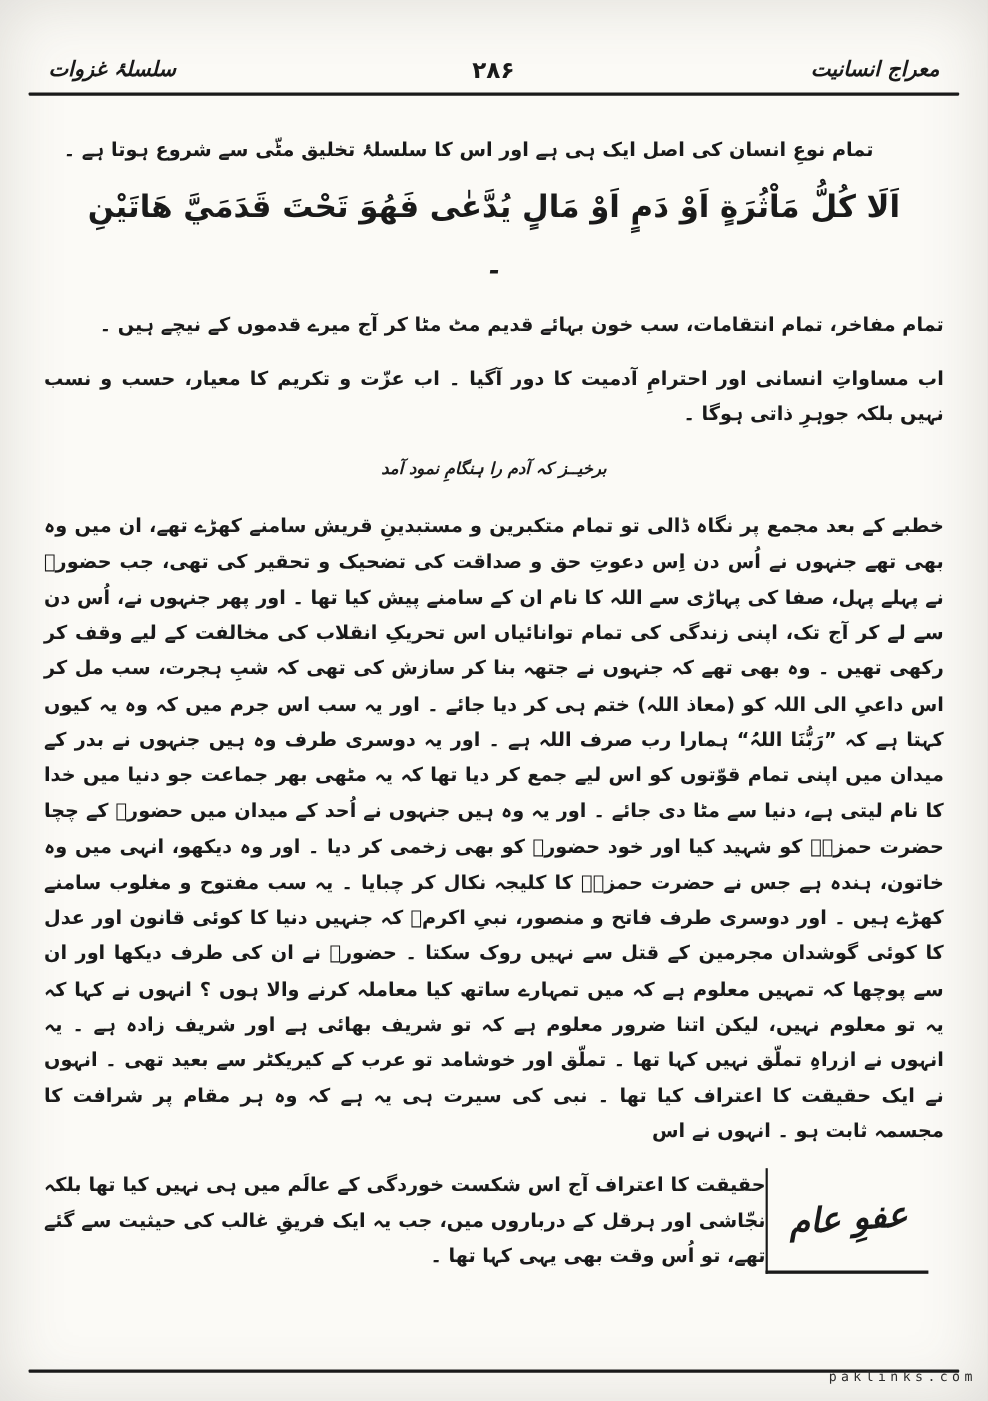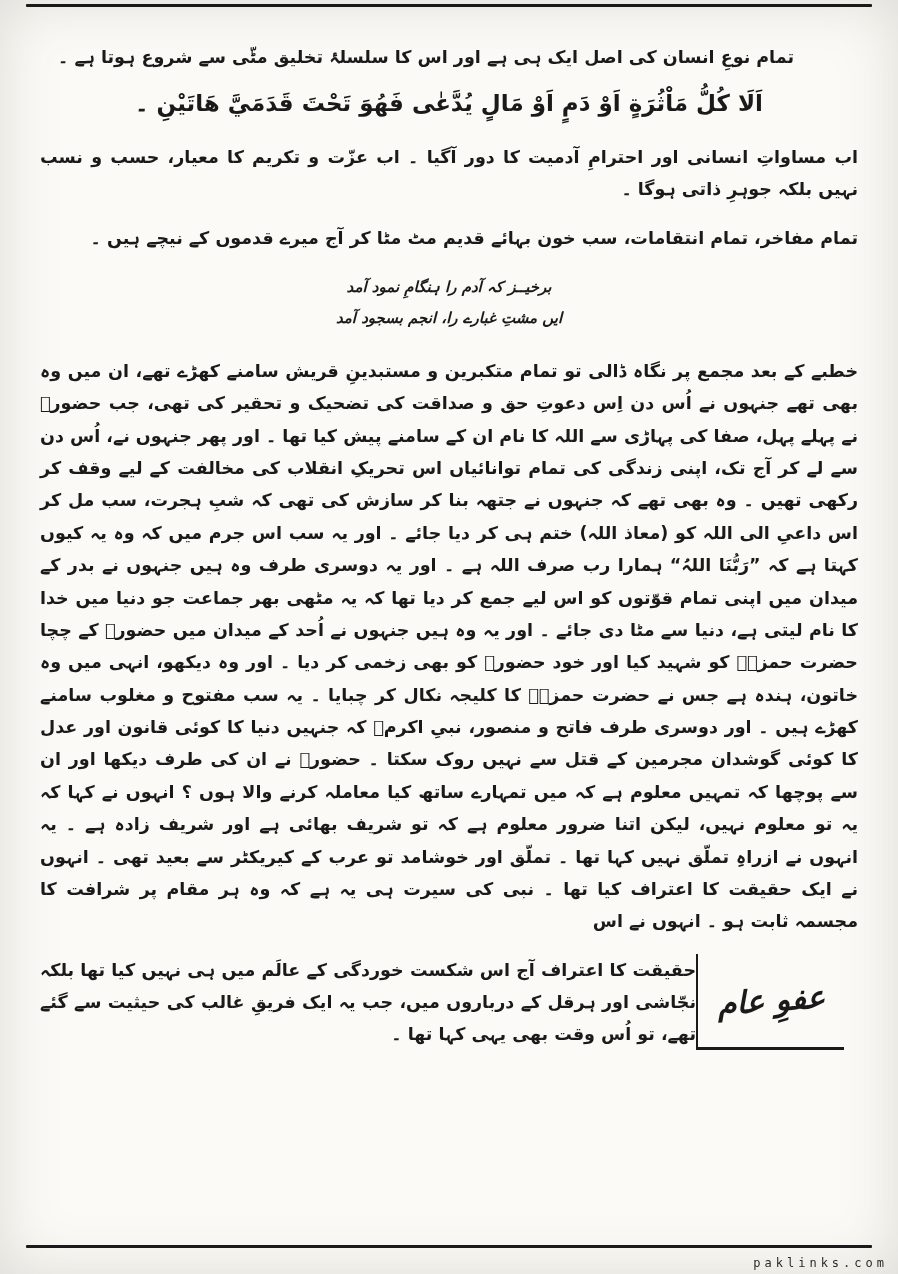--- a/index.html
+++ b/index.html
@@ -47,21 +47,21 @@
   }
   p.body-text{
     font-size:17.5px;
     line-height:1.85;
     text-align:justify;
     margin-bottom:4px;
     margin-top:16px;
   }
   p.indent{text-indent:64px;}
   p.arabic{
-    font-size:23px;
+    font-size:28px;
     line-height:1.8;
     text-align:center;
     margin:10px 30px 8px 30px;
     font-weight:bold;
   }
   .couplet{
     text-align:center;
     margin:18px 0 20px 0;
   }
   .couplet p{
@@ -86,46 +86,50 @@
   .amnesty-box span{
     font-size:31px;font-weight:bold;
     font-style:italic;
     transform:rotate(-4deg);
   }
   
   .rule.bottom{
     position:absolute;left:26px;right:26px;bottom:26px;margin:0;
   }
   .watermark{
-    position:absolute;right:10px;bottom:4px;
+    position:absolute;right:10px;bottom:16px;
     font-size:12px;color:#2b2b2b;
     letter-spacing:4px;
     font-family:"DejaVu Sans Mono",monospace;
   }
 </style>
 </head>
 <body>
 
 <div class="page">
 
+  <header class="hdr">
+    <span class="h-side">سلسلۂ غزوات</span>
+    <span class="h-num">۲۸۶</span>
+    <span class="h-side">معراج انسانیت</span>
+  </header>
 
   <div class="rule top"></div>
 
   <main>
     <p class="body-text indent">تمام نوعِ انسان کی اصل ایک ہی ہے اور اس کا سلسلۂ تخلیق مٹّی سے شروع ہوتا ہے ۔</p>
 
     <p class="arabic">اَلَا كُلُّ مَاْثُرَةٍ اَوْ دَمٍ اَوْ مَالٍ يُدَّعٰى فَهُوَ تَحْتَ قَدَمَيَّ هَاتَيْنِ ۔</p>
 
+    <p class="body-text">تمام مفاخر، تمام انتقامات، سب خون بہائے قدیم مٹ مٹا کر آج میرے قدموں کے نیچے ہیں ۔</p>
+
     <p class="body-text">اب مساواتِ انسانی اور احترامِ آدمیت کا دور آگیا ۔ اب عزّت و تکریم کا معیار، حسب و نسب نہیں بلکہ جوہرِ ذاتی ہوگا ۔</p>
-
-    <p class="body-text">تمام مفاخر، تمام انتقامات، سب خون بہائے قدیم مٹ مٹا کر آج میرے قدموں کے نیچے ہیں ۔</p>
 
     <div class="couplet">
       <p>برخیــز کہ آدم را ہنگامِ نمود آمد</p>
-      <p>ایں مشتِ غبارے را، انجم بسجود آمد</p>
     </div>
 
     <p class="body-text">خطبے کے بعد مجمع پر نگاہ ڈالی تو تمام متکبرین و مستبدینِ قریش سامنے کھڑے تھے، ان میں وہ بھی تھے جنہوں نے اُس دن اِس دعوتِ حق و صداقت کی تضحیک و تحقیر کی تھی، جب حضورؐ نے پہلے پہل، صفا کی پہاڑی سے اللہ کا نام ان کے سامنے پیش کیا تھا ۔ اور پھر جنہوں نے، اُس دن سے لے کر آج تک، اپنی زندگی کی تمام توانائیاں اس تحریکِ انقلاب کی مخالفت کے لیے وقف کر رکھی تھیں ۔ وہ بھی تھے کہ جنہوں نے جتھہ بنا کر سازش کی تھی کہ شبِ ہجرت، سب مل کر اس داعیِ الی اللہ کو (معاذ اللہ) ختم ہی کر دیا جائے ۔ اور یہ سب اس جرم میں کہ وہ یہ کیوں کہتا ہے کہ ”رَبُّنَا اللہُ“ ہمارا رب صرف اللہ ہے ۔ اور یہ دوسری طرف وہ ہیں جنہوں نے بدر کے میدان میں اپنی تمام قوّتوں کو اس لیے جمع کر دیا تھا کہ یہ مٹھی بھر جماعت جو دنیا میں خدا کا نام لیتی ہے، دنیا سے مٹا دی جائے ۔ اور یہ وہ ہیں جنہوں نے اُحد کے میدان میں حضورؐ کے چچا حضرت حمزہؓ کو شہید کیا اور خود حضورؐ کو بھی زخمی کر دیا ۔ اور وہ دیکھو، انہی میں وہ خاتون، ہندہ ہے جس نے حضرت حمزہؓ کا کلیجہ نکال کر چبایا ۔ یہ سب مفتوح و مغلوب سامنے کھڑے ہیں ۔ اور دوسری طرف فاتح و منصور، نبیِ اکرمؐ کہ جنہیں دنیا کا کوئی قانون اور عدل کا کوئی گوشدان مجرمین کے قتل سے نہیں روک سکتا ۔ حضورؐ نے ان کی طرف دیکھا اور ان سے پوچھا کہ تمہیں معلوم ہے کہ میں تمہارے ساتھ کیا معاملہ کرنے والا ہوں ؟ انہوں نے کہا کہ یہ تو معلوم نہیں، لیکن اتنا ضرور معلوم ہے کہ تو شریف بھائی ہے اور شریف زادہ ہے ۔ یہ انہوں نے ازراہِ تملّق نہیں کہا تھا ۔ تملّق اور خوشامد تو عرب کے کیریکٹر سے بعید تھی ۔ انہوں نے ایک حقیقت کا اعتراف کیا تھا ۔ نبی کی سیرت ہی یہ ہے کہ وہ ہر مقام پر شرافت کا مجسمہ ثابت ہو ۔ انہوں نے اس</p>
 
     <div class="amnesty-wrap">
       <aside class="amnesty-box">
         <span>عفوِ عام</span>
       </aside>
       <p class="body-text">حقیقت کا اعتراف آج اس شکست خوردگی کے عالَم میں ہی نہیں کیا تھا بلکہ نجّاشی اور ہرقل کے درباروں میں، جب یہ ایک فریقِ غالب کی حیثیت سے گئے تھے، تو اُس وقت بھی یہی کہا تھا ۔</p>
     </div>

